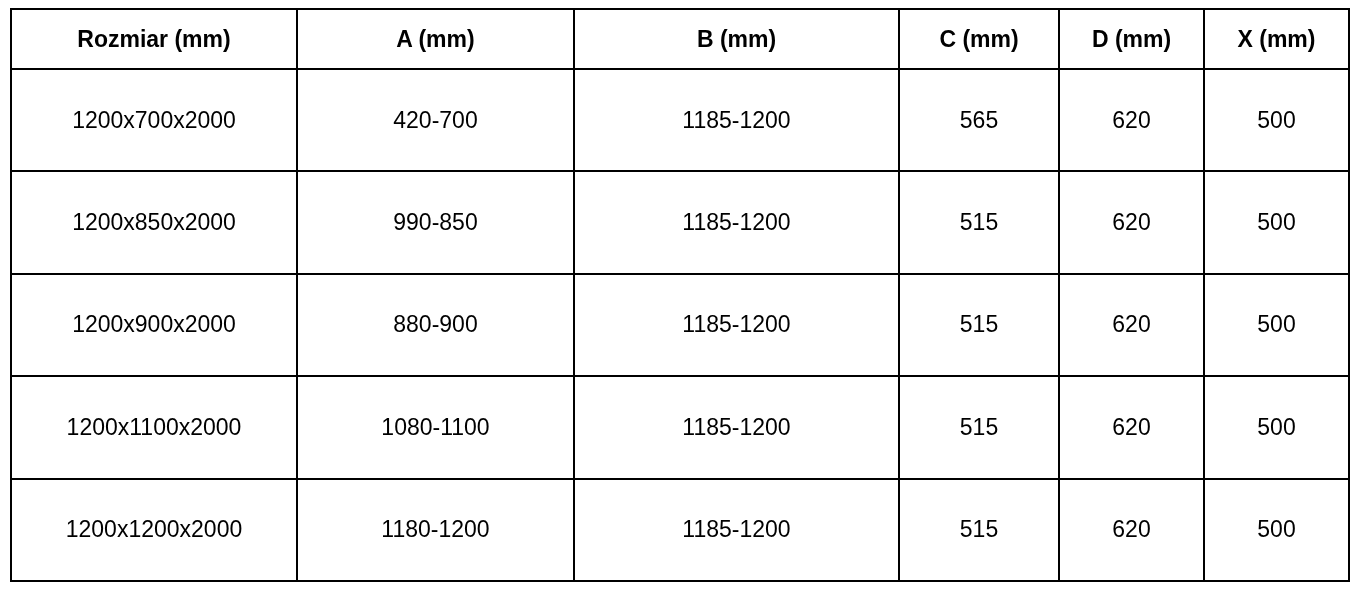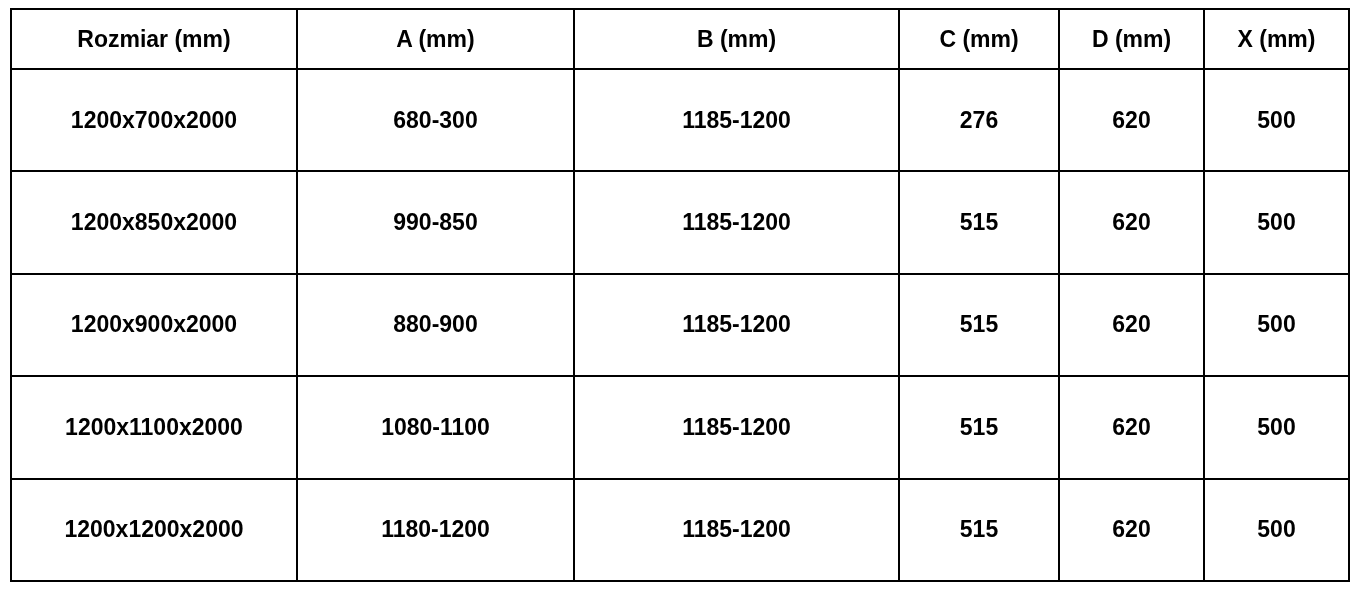--- a/index.html
+++ b/index.html
@@ -30,21 +30,21 @@
     padding: 0;
     overflow: hidden;
     white-space: nowrap;
   }
   .size-table th {
     font-weight: bold;
     height: 58px;
     border-radius: 12px;
   }
   .size-table td {
-    font-weight: bold;
+    font-weight: normal;
     height: 62px;
     margin-top: 41px;
   }
   col.c-rozmiar { width: 286px; }
   col.c-a { width: 277px; }
   col.c-b { width: 325px; }
   col.c-c { width: 160px; }
   col.c-d { width: 145px; }
   col.c-x { width: 145px; }
 </style>
@@ -66,23 +66,23 @@
       <th>A (mm)</th>
       <th>B (mm)</th>
       <th>C (mm)</th>
       <th>D (mm)</th>
       <th>X (mm)</th>
     </tr>
   </thead>
   <tbody>
     <tr>
       <td>1200x700x2000</td>
-      <td>680-300</td>
+      <td>420-700</td>
       <td>1185-1200</td>
-      <td>276</td>
+      <td>565</td>
       <td>620</td>
       <td>500</td>
     </tr>
     <tr>
       <td>1200x850x2000</td>
       <td>990-850</td>
       <td>1185-1200</td>
       <td>515</td>
       <td>620</td>
       <td>500</td>

